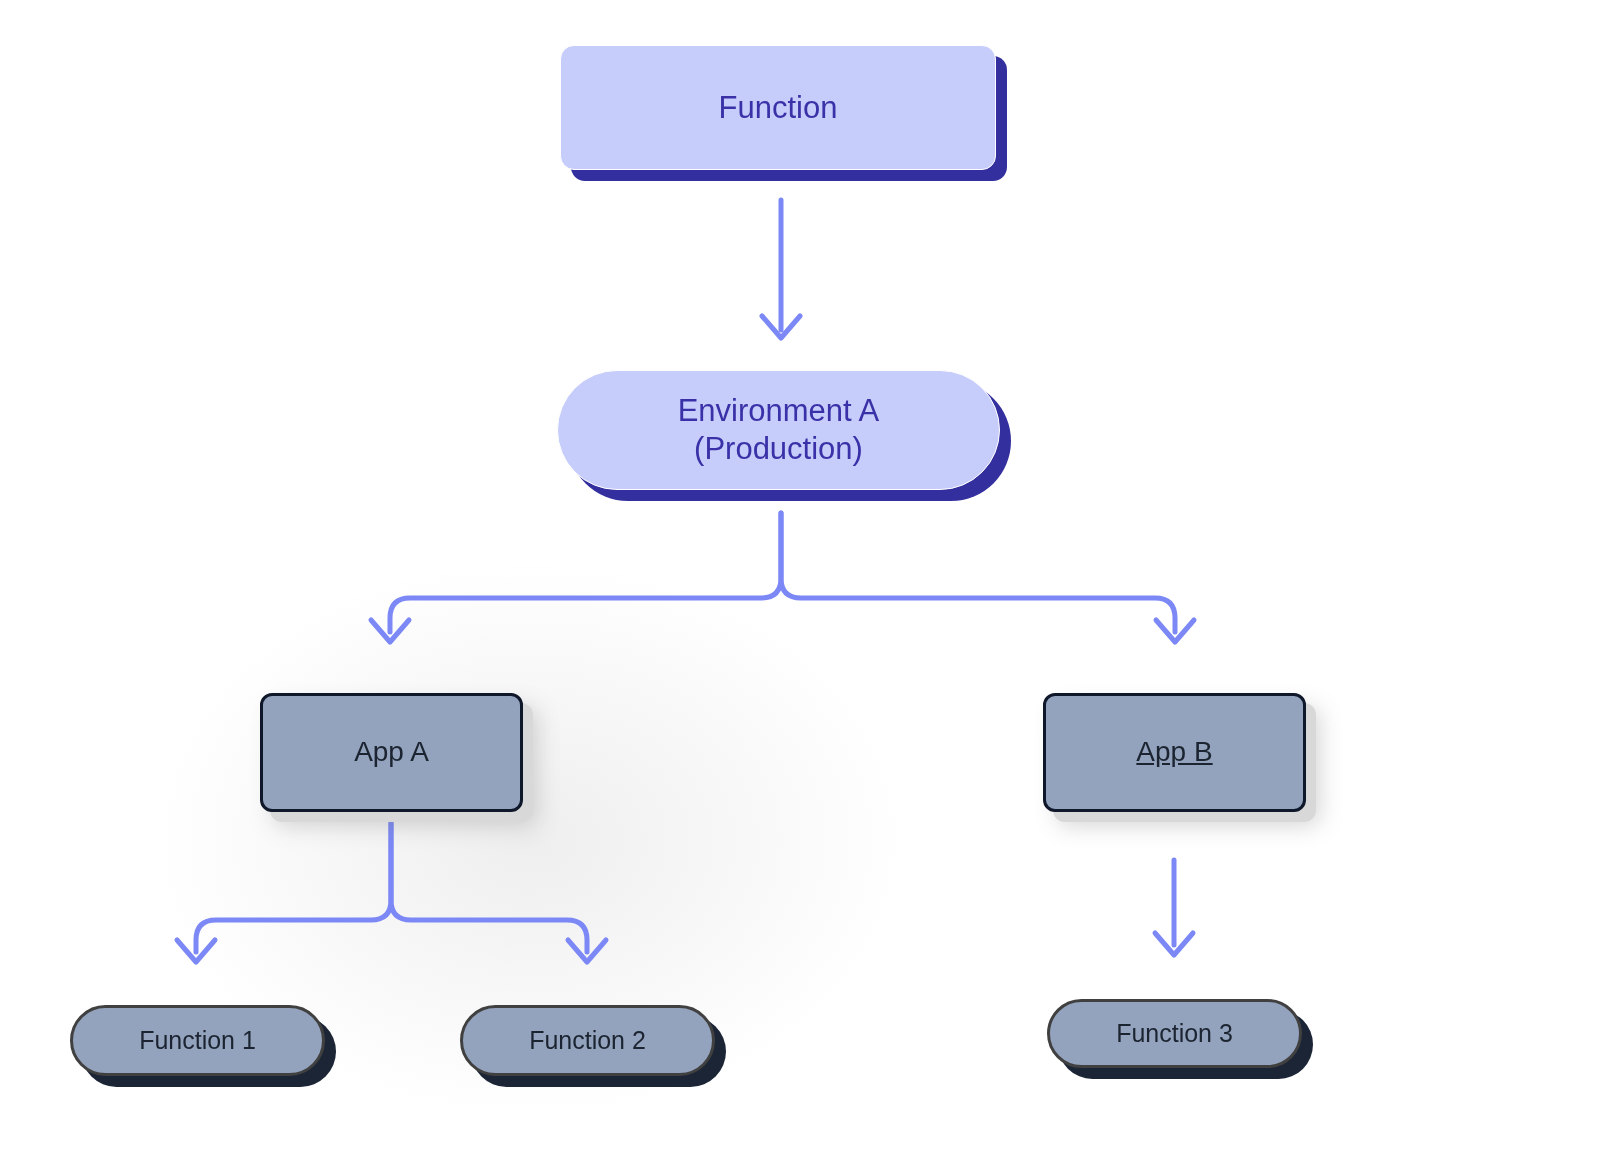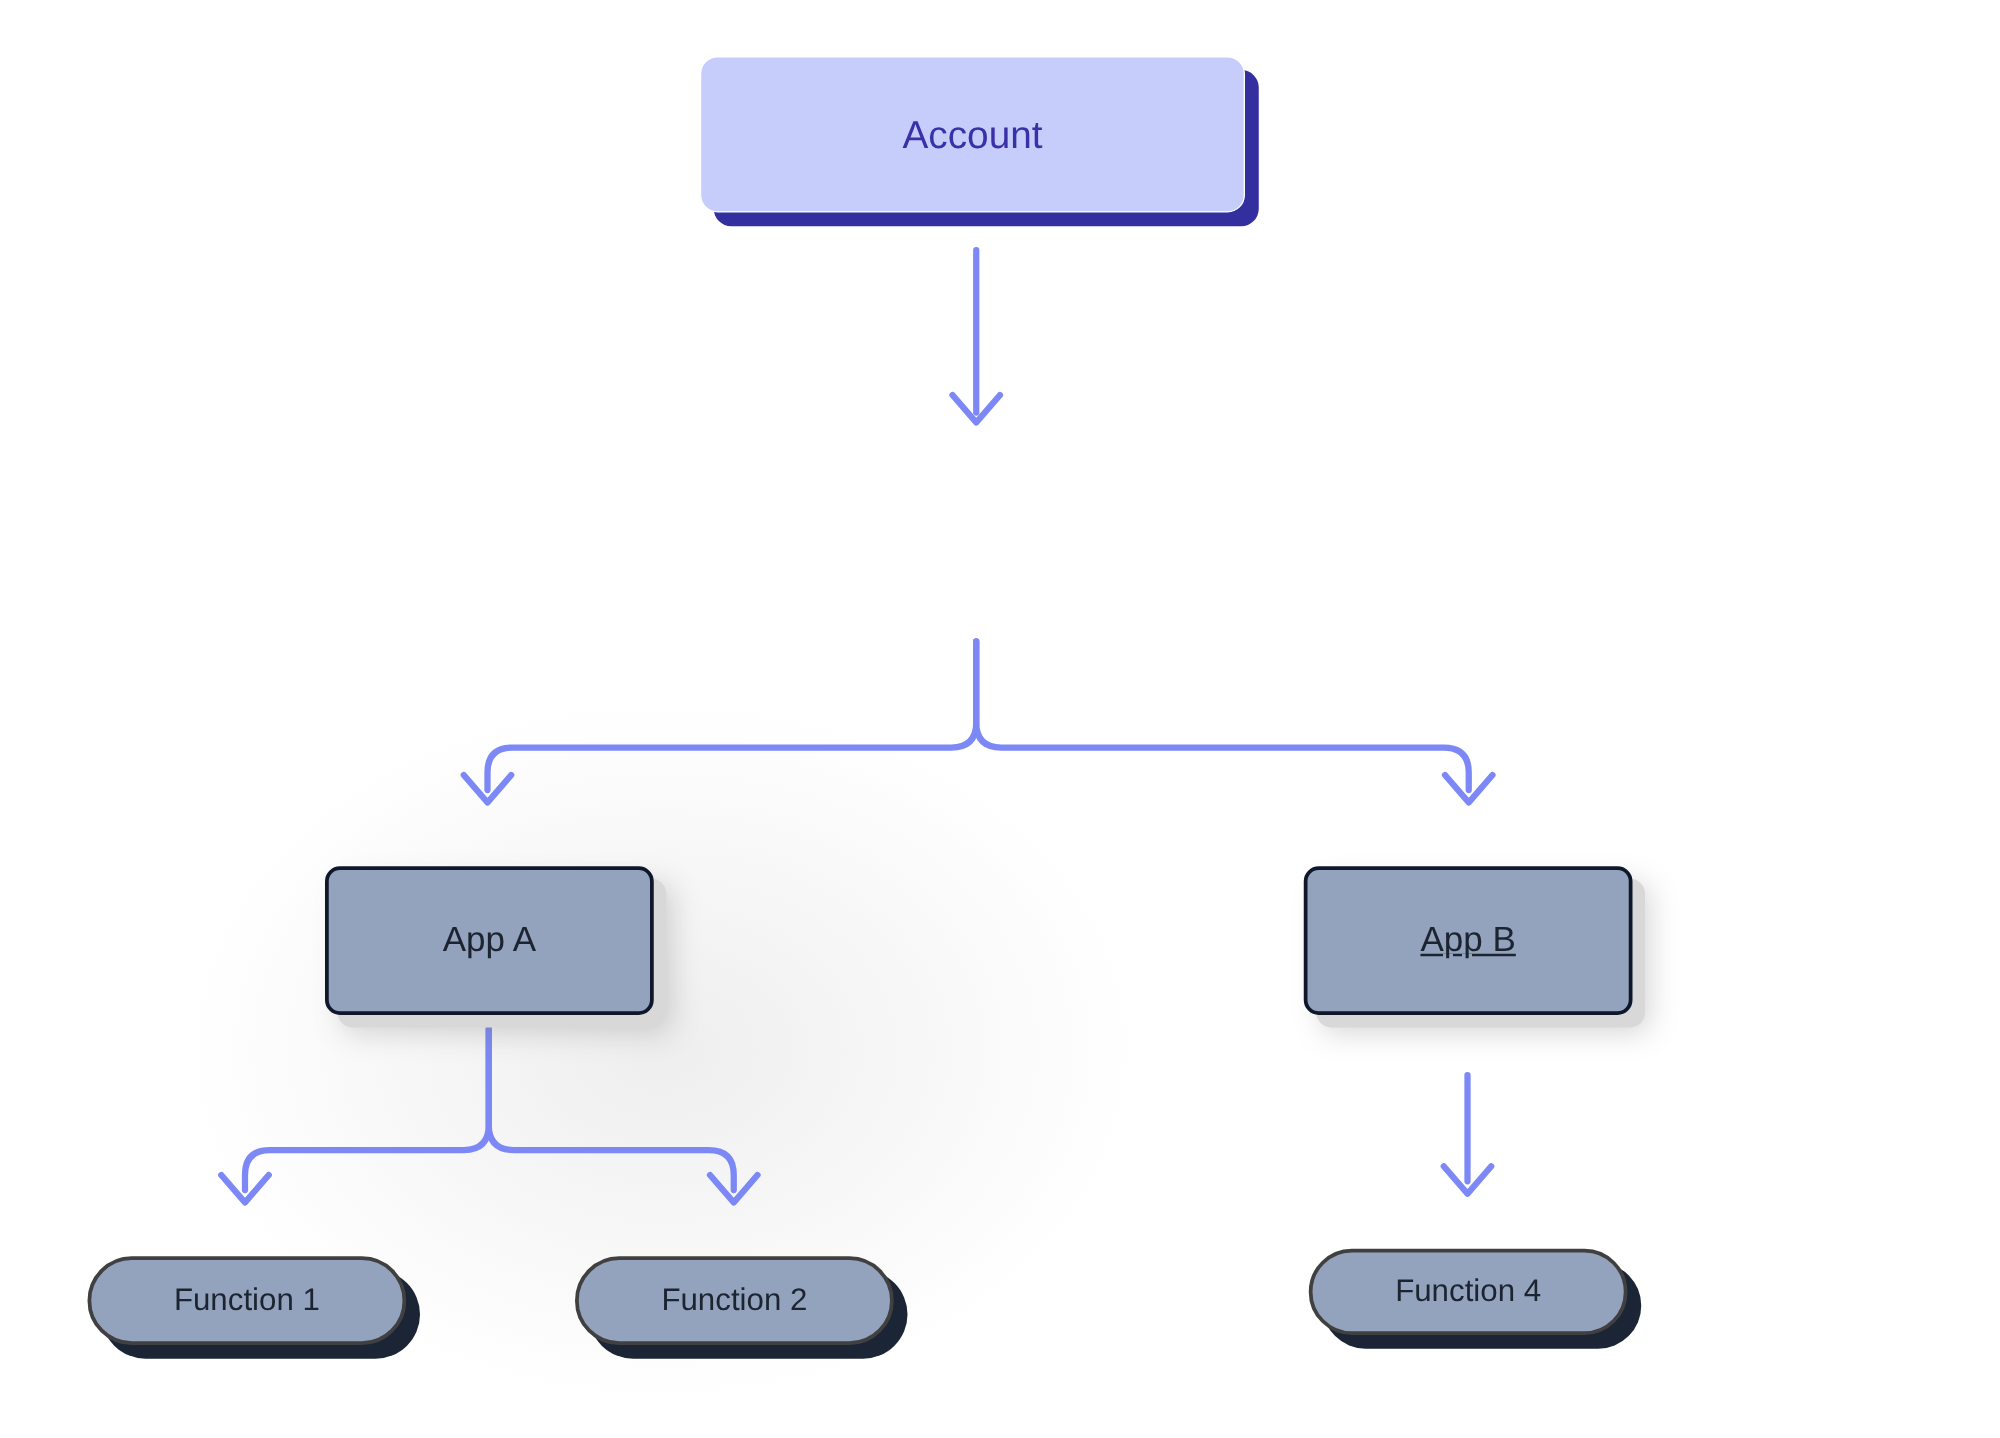--- a/index.html
+++ b/index.html
@@ -157,37 +157,41 @@
       <path class="head" d="M 568 940 L 587 962 L 606 940"></path>
     </g>
 
     <g>
       <path class="link" d="M 1174 860 L 1174 945"></path>
       <path class="head" d="M 1155 933 L 1174 955 L 1193 933"></path>
     </g>
   </svg>
 
   <div class="node node-purple rect" style="left:560px; top:45px; width:436px; height:125px;">
-    <span>Account</span>
+    <span>Function</span>
   </div>
 
+  <div class="node node-purple pill" style="left:557px; top:370px; width:443px; height:120px;">
+    <span>Environment A
+(Production)</span>
+  </div>
 
   <div class="node node-app" style="left:260px; top:693px; width:263px; height:119px;">
     <span>App A</span>
   </div>
 
   <div class="node node-app" style="left:1043px; top:693px; width:263px; height:119px;text-decoration:underline;">
     <span>App B</span>
   </div>
 
   <div class="node node-fn" style="left:70px; top:1005px; width:255px; height:71px;">
     <span>Function 1</span>
   </div>
 
   <div class="node node-fn" style="left:460px; top:1005px; width:255px; height:71px;">
     <span>Function 2</span>
   </div>
 
   <div class="node node-fn" style="left:1047px; top:999px; width:255px; height:69px;">
-    <span>Function 4</span>
+    <span>Function 3</span>
   </div>
 
 </div>
 
 </body></html>

